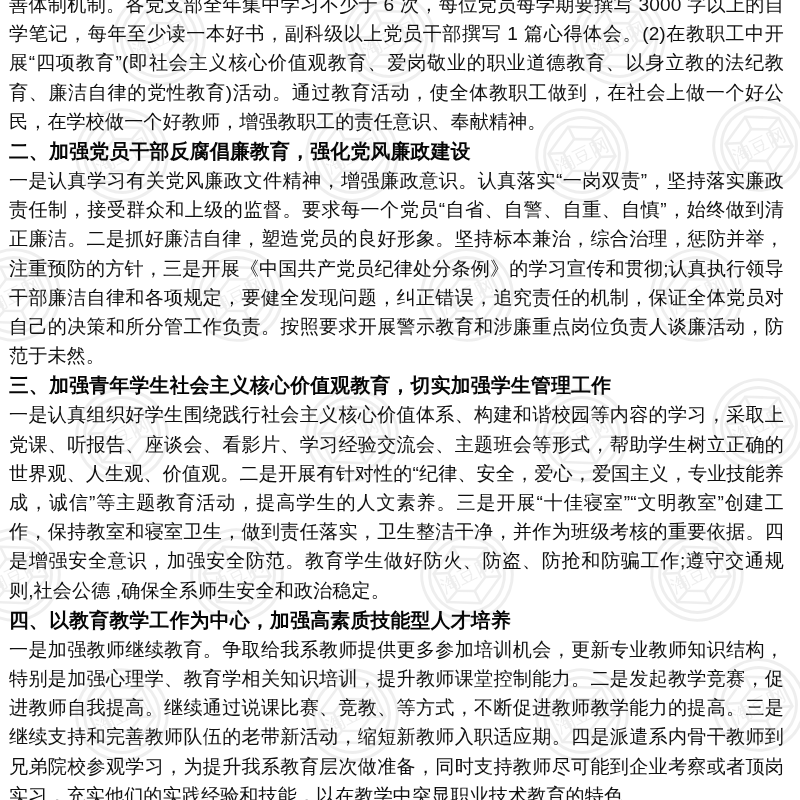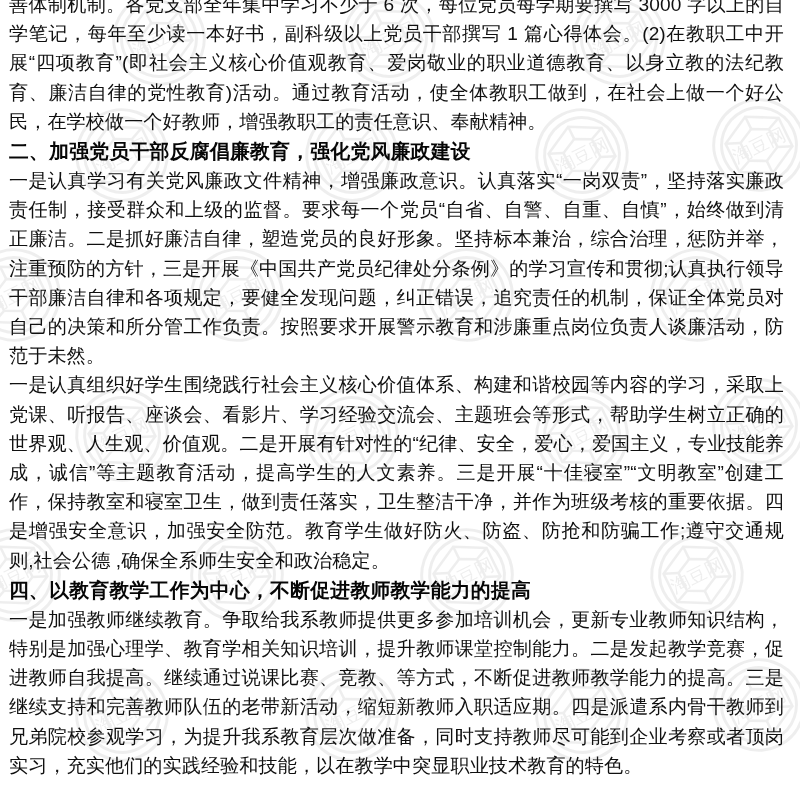--- a/index.html
+++ b/index.html
@@ -400,17 +400,18 @@
         <text x="60" y="67" text-anchor="middle" font-size="19" font-family="DejaVu Sans, sans-serif" fill="#9a9a9a">淘豆网</text>
       </svg>
     </div>
   </div>
 
 <div id="page">
   <div id="doc-body">
       <p class="para">善体制机制。各党支部全年集中学习不少于 6 次，每位党员每学期要撰写 3000 字以上的自学笔记，每年至少读一本好书，副科级以上党员干部撰写 1 篇心得体会。(2)在教职工中开展“四项教育”(即社会主义核心价值观教育、爱岗敬业的职业道德教育、以身立教的法纪教育、廉洁自律的党性教育)活动。通过教育活动，使全体教职工做到，在社会上做一个好公民，在学校做一个好教师，增强教职工的责任意识、奉献精神。</p>
       <p class="heading">二、加强党员干部反腐倡廉教育，强化党风廉政建设</p>
       <p class="para">一是认真学习有关党风廉政文件精神，增强廉政意识。认真落实“一岗双责”，坚持落实廉政责任制，接受群众和上级的监督。要求每一个党员“自省、自警、自重、自慎”，始终做到清正廉洁。二是抓好廉洁自律，塑造党员的良好形象。坚持标本兼治，综合治理，惩防并举，注重预防的方针，三是开展《中国共产党员纪律处分条例》的学习宣传和贯彻;认真执行领导干部廉洁自律和各项规定，要健全发现问题，纠正错误，追究责任的机制，保证全体党员对自己的决策和所分管工作负责。按照要求开展警示教育和涉廉重点岗位负责人谈廉活动，防范于未然。</p>
+      <p class="heading">三、加强青年学生社会主义核心价值观教育，切实加强学生管理工作</p>
       <p class="para">一是认真组织好学生围绕践行社会主义核心价值体系、构建和谐校园等内容的学习，采取上党课、听报告、座谈会、看影片、学习经验交流会、主题班会等形式，帮助学生树立正确的世界观、人生观、价值观。二是开展有针对性的“纪律、安全，爱心，爱国主义，专业技能养成，诚信”等主题教育活动，提高学生的人文素养。三是开展“十佳寝室”“文明教室”创建工作，保持教室和寝室卫生，做到责任落实，卫生整洁干净，并作为班级考核的重要依据。四是增强安全意识，加强安全防范。教育学生做好防火、防盗、防抢和防骗工作;遵守交通规则,社会公德 ,确保全系师生安全和政治稳定。</p>
-      <p class="heading">四、以教育教学工作为中心，不断促进教师教学能力的提高</p>
+      <p class="heading">四、以教育教学工作为中心，加强高素质技能型人才培养</p>
       <p class="para">一是加强教师继续教育。争取给我系教师提供更多参加培训机会，更新专业教师知识结构，特别是加强心理学、教育学相关知识培训，提升教师课堂控制能力。二是发起教学竞赛，促进教师自我提高。继续通过说课比赛、竞教、等方式，不断促进教师教学能力的提高。三是继续支持和完善教师队伍的老带新活动，缩短新教师入职适应期。四是派遣系内骨干教师到兄弟院校参观学习，为提升我系教育层次做准备，同时支持教师尽可能到企业考察或者顶岗实习，充实他们的实践经验和技能，以在教学中突显职业技术教育的特色。</p>
     </div>
 </div>
 
 </body></html>

